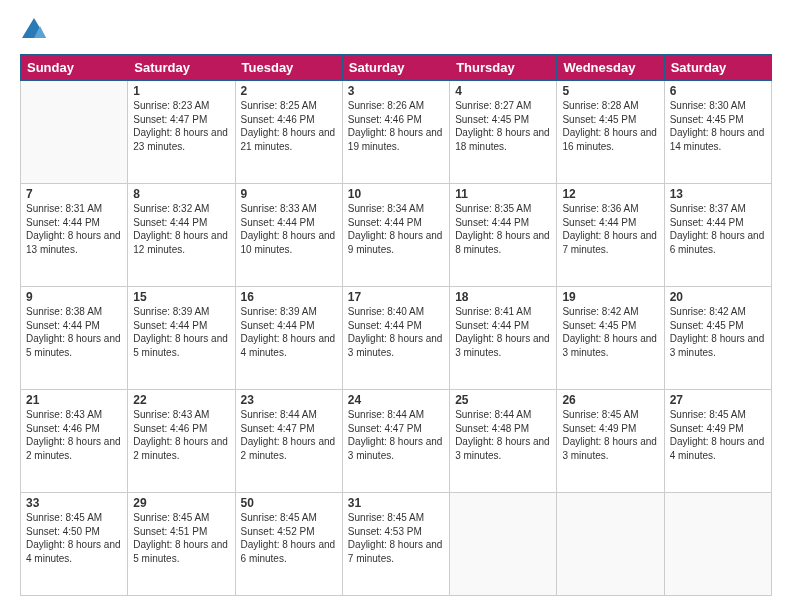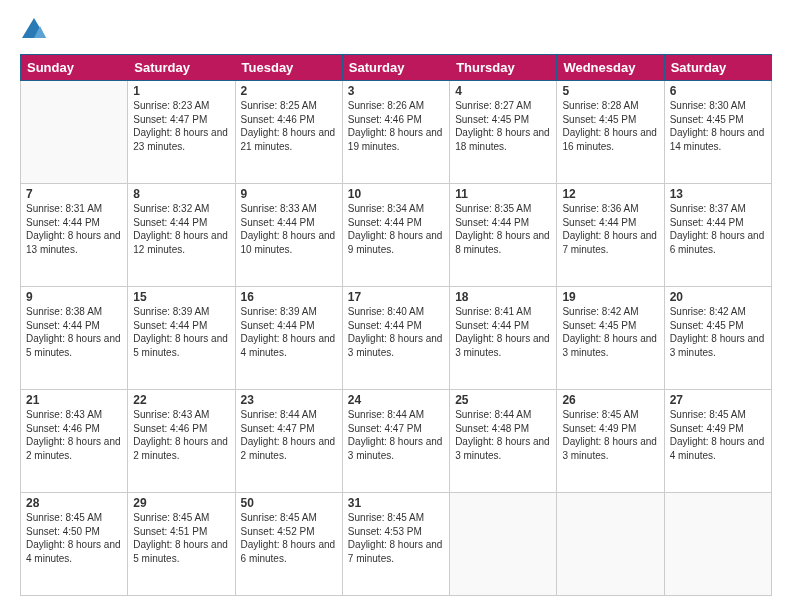--- a/index.html
+++ b/index.html
@@ -246,21 +246,21 @@
             <span class="cell-date">26</span>
             <div class="cell-text">Sunrise: 8:45 AM<br>Sunset: 4:49 PM<br>Daylight: 8 hours and 3 minutes.</div>
           </td>
           <td>
             <span class="cell-date">27</span>
             <div class="cell-text">Sunrise: 8:45 AM<br>Sunset: 4:49 PM<br>Daylight: 8 hours and 4 minutes.</div>
           </td>
         </tr>
         <tr>
           <td>
-            <span class="cell-date">28</span>
+            <span class="cell-date">33</span>
             <div class="cell-text">Sunrise: 8:45 AM<br>Sunset: 4:50 PM<br>Daylight: 8 hours and 4 minutes.</div>
           </td>
           <td>
             <span class="cell-date">29</span>
             <div class="cell-text">Sunrise: 8:45 AM<br>Sunset: 4:51 PM<br>Daylight: 8 hours and 5 minutes.</div>
           </td>
           <td>
             <span class="cell-date">50</span>
             <div class="cell-text">Sunrise: 8:45 AM<br>Sunset: 4:52 PM<br>Daylight: 8 hours and 6 minutes.</div>
           </td>

